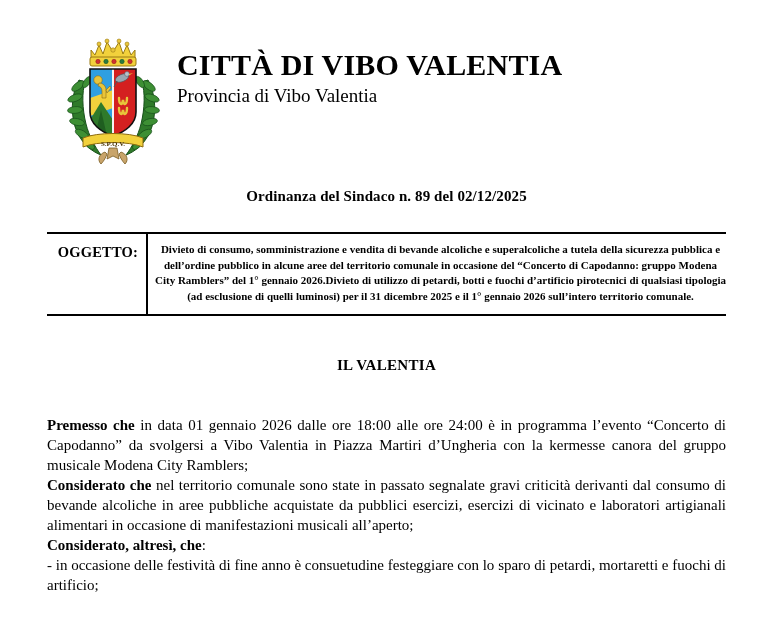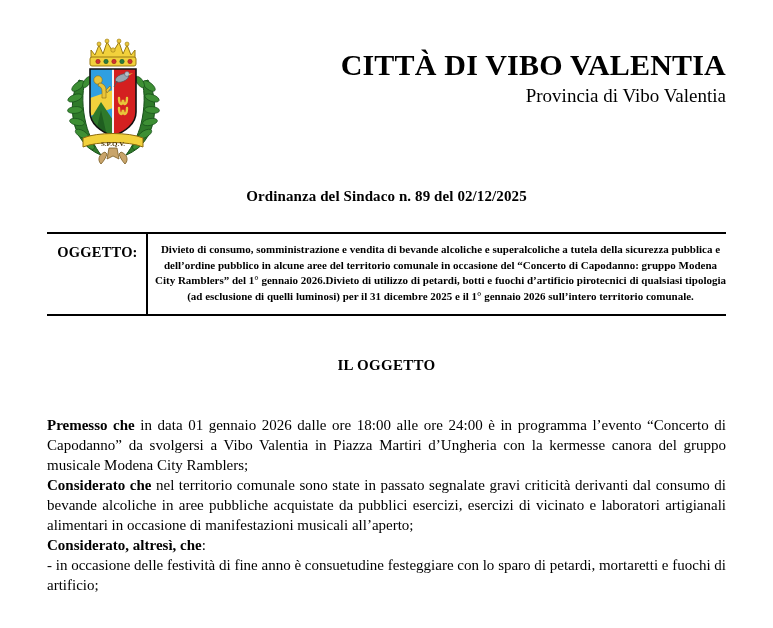--- a/index.html
+++ b/index.html
@@ -37,21 +37,21 @@
     width: 97px;
     height: 140px;
   }
   .emblem svg { display: block; width: 100%; height: 100%; }
 
   .titles {
     position: absolute;
     left: 130px;
     right: 0;
     top: 48px;
-    text-align: right;
+    text-align: left;
   }
   .city-title {
     font-size: 30px;
     font-weight: bold;
     letter-spacing: 0.2px;
     line-height: 1.12;
     white-space: nowrap;
   }
   .province-title {
     font-size: 19px;
@@ -76,21 +76,21 @@
     border-top: 2px solid #000;
     border-bottom: 2px solid #000;
     display: flex;
     align-items: stretch;
   }
   .oggetto-label-cell {
     width: 101px;
     flex: 0 0 101px;
     box-sizing: border-box;
     padding: 9px 8px 9px 10px;
-    text-align: center;
+    text-align: right;
     border-right: 2px solid #000;
   }
   .oggetto-label {
     font-size: 14.5px;
     font-weight: bold;
     letter-spacing: 0.2px;
     white-space: nowrap;
   }
   .oggetto-body-cell {
     flex: 1 1 auto;
@@ -238,21 +238,21 @@
 
   <div class="oggetto-table">
     <div class="oggetto-label-cell">
       <span class="oggetto-label">OGGETTO:</span>
     </div>
     <div class="oggetto-body-cell">
       <div class="oggetto-text">Divieto di consumo, somministrazione e vendita di bevande alcoliche e superalcoliche a tutela della sicurezza pubblica e dell’ordine pubblico in alcune aree del territorio comunale in occasione del “Concerto di Capodanno: gruppo Modena City Ramblers” del 1° gennaio 2026.Divieto di utilizzo di petardi, botti e fuochi d’artificio pirotecnici di qualsiasi tipologia (ad esclusione di quelli luminosi) per il 31 dicembre 2025 e il 1° gennaio 2026 sull’intero territorio comunale.</div>
     </div>
   </div>
 
-  <div class="sindaco-heading">IL OGGETTO</div>
+  <div class="sindaco-heading">IL VALENTIA</div>
 
   <div class="body-block">
 
     <p class="para"><b>Premesso che</b><span> in data 01 gennaio 2026 dalle ore 18:00 alle ore 24:00 è in programma l’evento “Concerto di Capodanno” da svolgersi a Vibo Valentia in Piazza Martiri d’Ungheria con la kermesse canora del gruppo musicale Modena City Ramblers;</span></p>
 
     <p class="para"><b>Considerato che</b><span> nel territorio comunale sono state in passato segnalate gravi criticità derivanti dal consumo di bevande alcoliche in aree pubbliche acquistate da pubblici esercizi, esercizi di vicinato e laboratori artigianali alimentari in occasione di manifestazioni musicali all’aperto;</span></p>
 
     <p class="para"><b>Considerato, altresì, che</b><span>:</span></p>
 
     <p class="para para-plain">- in occasione delle festività di fine anno è consuetudine festeggiare con lo sparo di petardi, mortaretti e fuochi di artificio;</p>

